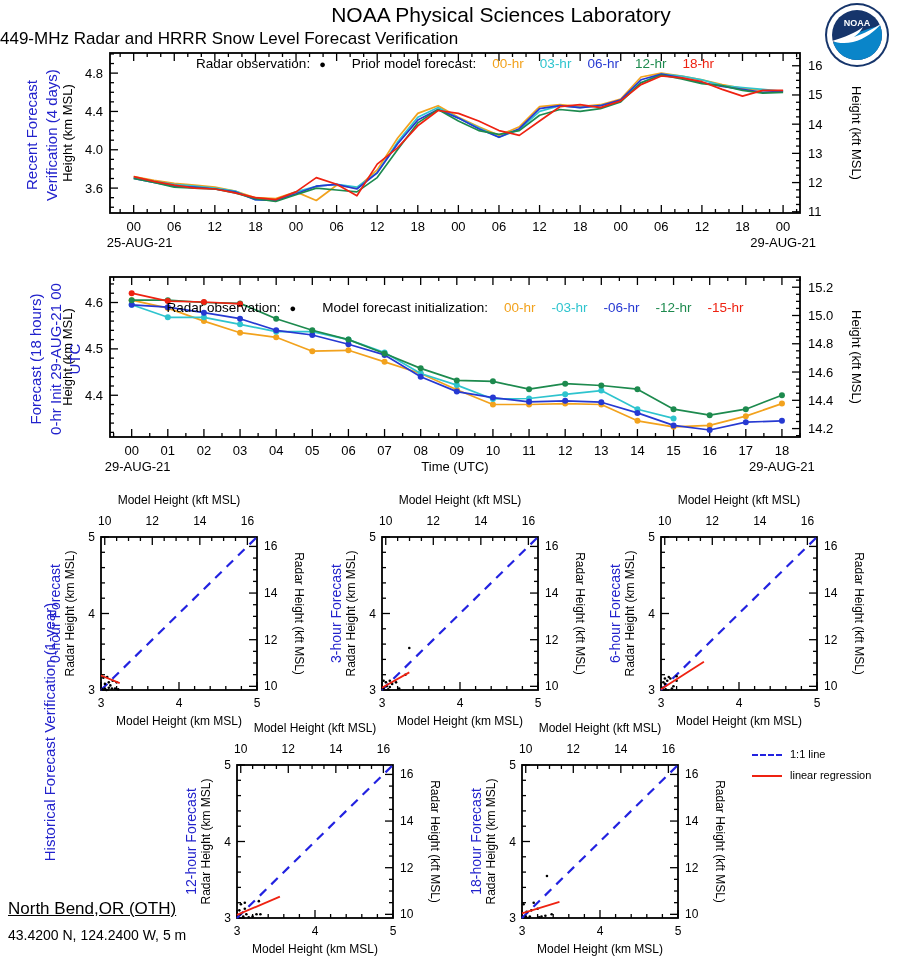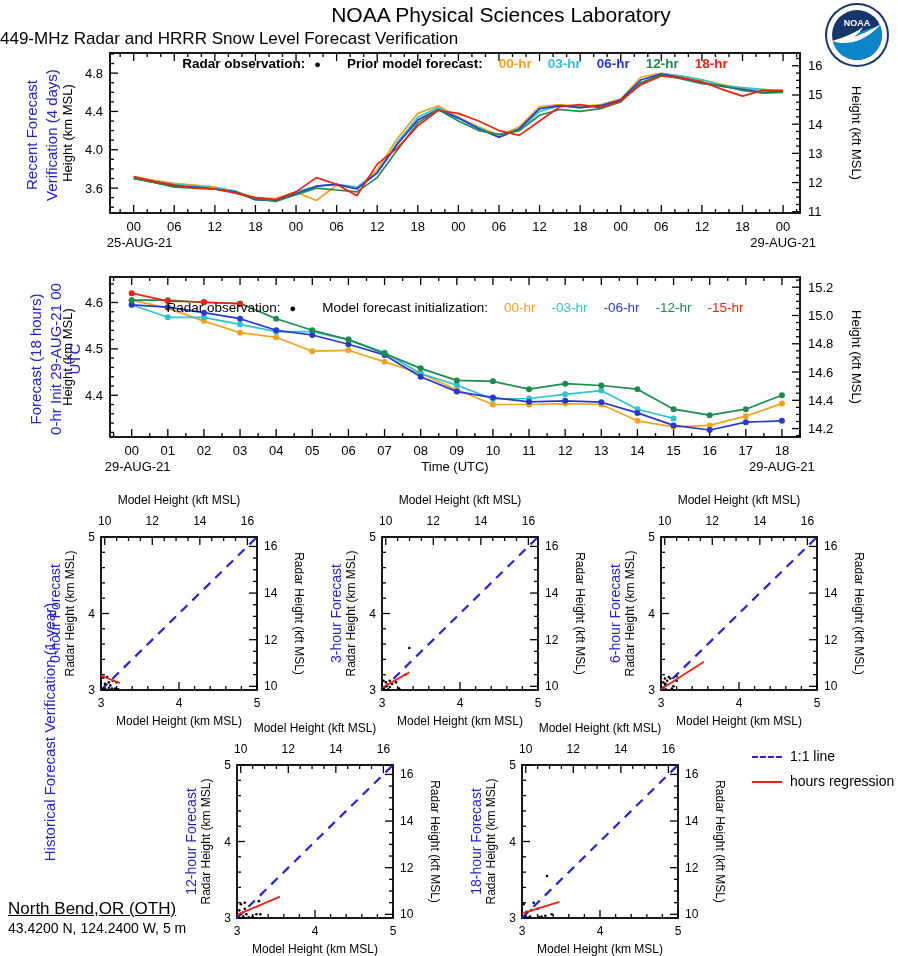--- a/index.html
+++ b/index.html
@@ -4,33 +4,33 @@
 <style>
   html,body{margin:0;padding:0;background:#fff;}
   #page{position:relative;width:898px;height:956px;background:#fff;overflow:hidden;
         font-family:"Liberation Sans","DejaVu Sans",sans-serif;color:#000;}
   #page-title{position:absolute;top:3px;left:8px;width:898px;text-align:center;font-size:21px;padding-left:44px;}
   #page-subtitle{position:absolute;top:29px;left:0;width:898px;text-align:left;font-size:17px;}
   #logo{position:absolute;top:2px;left:824px;width:66px;height:66px;}
   #chart-svg{position:absolute;top:0;left:0;}
   #chart-svg text{font-family:"Liberation Sans","DejaVu Sans",sans-serif;fill:#000;}
   .plegend{position:absolute;left:110px;width:690px;text-align:center;font-size:13.5px;white-space:nowrap;}
-  #legend1{top:56px;font-weight:bold;} #legend2{top:280px;margin-top:20px;}
+  #legend1{top:56px;} #legend2{top:280px;margin-top:20px;}
   .vlabel{position:absolute;transform:rotate(-90deg);transform-origin:left top;
           text-align:center;color:#2222CC;white-space:pre-line;font-size:15px;line-height:1.3;}
   .slabel{position:absolute;transform:rotate(-90deg);transform-origin:left top;
           text-align:center;color:#2222CC;white-space:nowrap;font-size:14px;}
-  #bottom-legend{position:absolute;left:752px;top:748px;font-size:14px;}
+  #bottom-legend{position:absolute;left:752px;top:748px;font-size:11px;}
   #bottom-legend .row{margin-bottom:9px;white-space:nowrap;}
   .sample{display:inline-block;width:30px;height:0;margin-right:8px;vertical-align:middle;}
   #s-one2one{border-top:2.2px dashed #2222E0;}
   #s-regress{border-top:2.2px solid #EE2211;}
   #station{position:absolute;left:8px;top:899px;}
   #station-name{font-size:17px;text-decoration:underline;}
-  #station-coords{font-size:14px;margin-top:1px;}
+  #station-coords{font-size:14px;margin-top:8px;}
 </style>
 </head>
 <body>
 
 <div id="page">
 
   <div id="page-title">NOAA Physical Sciences Laboratory</div>
   <div id="page-subtitle">449-MHz Radar and HRRR Snow Level Forecast Verification</div>
 
   <svg id="logo" viewBox="-33 -33 66 66">
@@ -896,21 +896,21 @@
   <div class="slabel" style="left:328px;top:690px;width:153px;">3-hour Forecast</div>
   <div class="slabel" style="left:607px;top:690px;width:153px;">6-hour Forecast</div>
   <div class="slabel" style="left:183px;top:918px;width:153px;">12-hour Forecast</div>
   <div class="slabel" style="left:468px;top:918px;width:153px;">18-hour Forecast</div>
 
   <div id="bottom-legend">
     <div class="row">
       <span id="s-one2one" class="sample"></span><span>1:1 line</span>
     </div>
     <div class="row">
-      <span id="s-regress" class="sample"></span><span>hours regression</span>
+      <span id="s-regress" class="sample"></span><span>linear regression</span>
     </div>
   </div>
 
   <div id="station">
     <div id="station-name">North Bend,OR (OTH)</div>
     <div id="station-coords">43.4200 N, 124.2400 W, 5 m</div>
   </div>
 
 </div>
 

